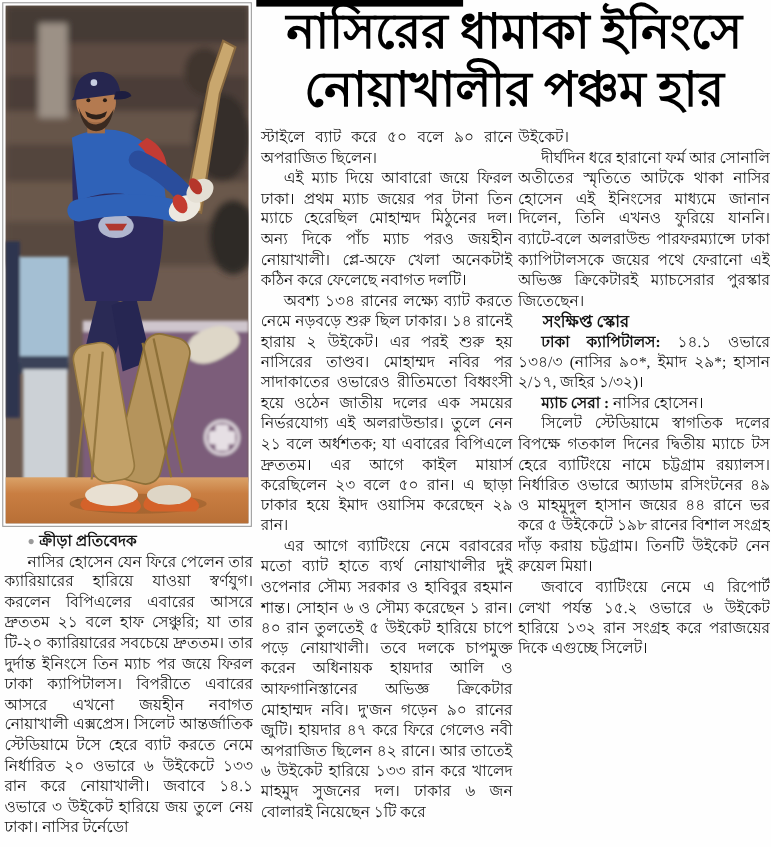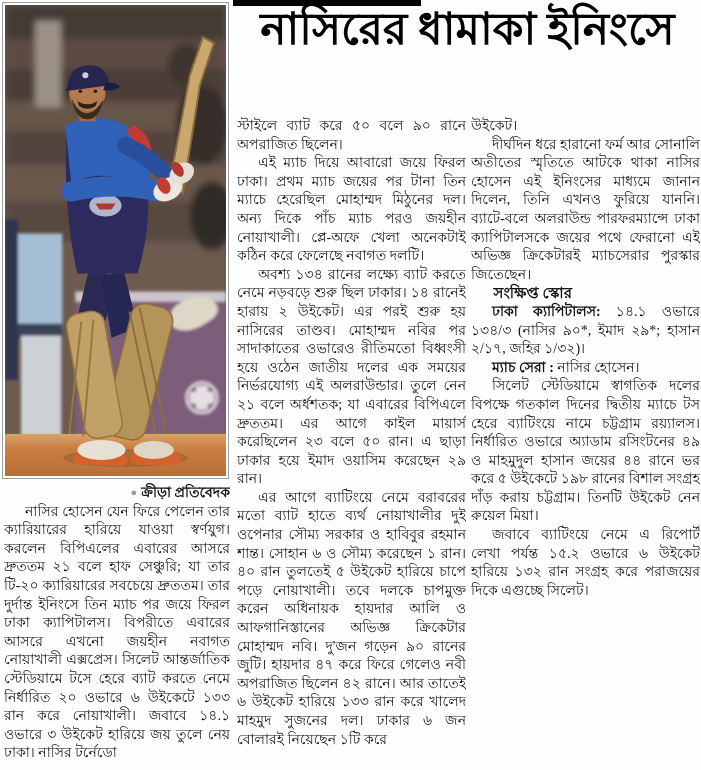--- a/index.html
+++ b/index.html
@@ -24,21 +24,21 @@
   
   .col{
     position:absolute;text-align:justify;font-size:14px;line-height:18.6px;
     overflow:hidden;
   }
   .col p{margin:0;text-indent:1.5em;}
   .col p.noindent{text-indent:0;}
   .col-left{left:4px;top:483px;width:226px;height:284px;}
   .col-middle{left:237px;top:117px;width:229px;height:650px;}
   .col-right{left:471px;top:117px;width:229px;height:650px;}
-  .byline{font-weight:700;margin:0 0 1px 0;text-indent:0;text-align:right;}
+  .byline{font-weight:700;margin:0 0 1px 0;text-indent:0;text-align:left;}
   .bullet{color:#9a9a9a;font-size:11px;margin-right:4px;vertical-align:1px;}
   .subhead{margin:1px 0;text-align:left;font-size:15px;font-weight:700;text-indent:0;}
   .score b{font-weight:700;}
 </style>
 </head>
 <body>
 
 <div class="page">
 
   <div class="top-rule"></div>
@@ -142,20 +142,21 @@
 
         <path d="M62 82 q2 -22 22 -22 q18 0 20 20 l-44 6 z" fill="#26264f"></path>
         <path d="M100 78 q12 -2 14 4 q-6 4 -16 3 z" fill="#1d1d40"></path>
         <circle cx="80" cy="70" r="3" fill="#c8cfe2"></circle>
       </g>
     </svg>
   </figure>
 
   <h1 class="headline">
     <div>নাসিরের ধামাকা ইনিংসে</div>
+    <div>নোয়াখালীর পঞ্চম হার</div>
   </h1>
 
   <div class="col col-left">
     <p class="byline">
       <span class="bullet">●</span><b>ক্রীড়া প্রতিবেদক</b>
     </p>
     <p>নাসির হোসেন যেন ফিরে পেলেন তার ক্যারিয়ারের হারিয়ে যাওয়া স্বর্ণযুগ। করলেন বিপিএলের এবারের আসরে দ্রুততম ২১ বলে হাফ সেঞ্চুরি; যা তার টি-২০ ক্যারিয়ারের সবচেয়ে দ্রুততম। তার দুর্দান্ত ইনিংসে তিন ম্যাচ পর জয়ে ফিরল ঢাকা ক্যাপিটালস। বিপরীতে এবারের আসরে এখনো জয়হীন নবাগত নোয়াখালী এক্সপ্রেস। সিলেট আন্তর্জাতিক স্টেডিয়ামে টসে হেরে ব্যাট করতে নেমে নির্ধারিত ২০ ওভারে ৬ উইকেটে ১৩৩ রান করে নোয়াখালী। জবাবে ১৪.১ ওভারে ৩ উইকেট হারিয়ে জয় তুলে নেয় ঢাকা। নাসির টর্নেডো</p>
   </div>
 
   <div class="col col-middle">

